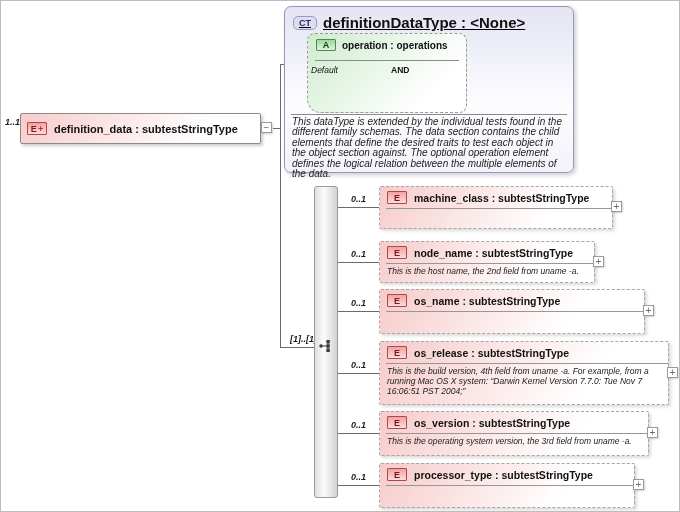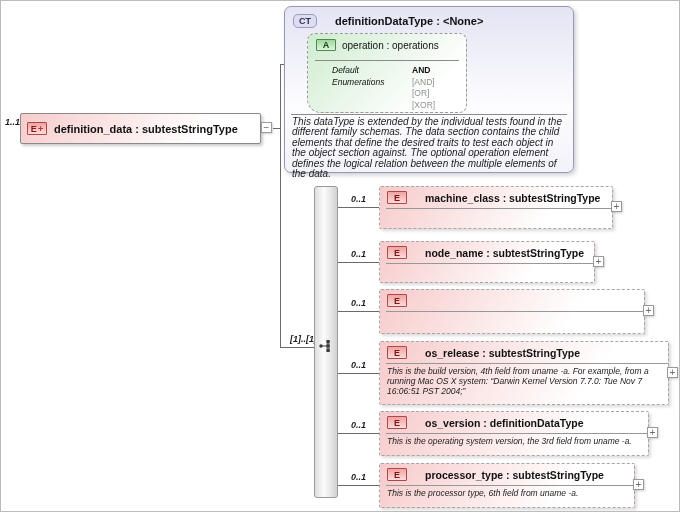--- a/index.html
+++ b/index.html
@@ -27,47 +27,47 @@
   
   .rootbox{position:absolute;left:19px;top:112px;width:241px;height:31px;box-sizing:border-box;
            border:1px solid #8a8a8a;border-radius:2px;background:linear-gradient(125deg,#f7cccc,#ffffff 75%);
            box-shadow:2px 2px 3px rgba(110,110,110,.35);display:flex;align-items:center;padding:0 6px;gap:7px;}
   .rootbox .title{font-weight:bold;font-size:11px;color:#111;white-space:nowrap;}
 
   
   .ctbox{position:absolute;left:283px;top:5px;width:290px;height:167px;box-sizing:border-box;
          border:1px solid #9898b4;border-radius:7px;background:linear-gradient(180deg,#e4e4f4,#fdfdff 60%,#f2f2fa);
          box-shadow:2px 2px 4px rgba(110,110,130,.35);}
-  .ctbox .cthead{position:absolute;left:8px;top:7px;display:flex;align-items:center;gap:18px;}
-  .ctbox .cthead .title{font-weight:bold;font-size:11px;color:#111;white-space:nowrap;}
+  .ctbox .cthead{position:absolute;left:8px;top:7px;display:flex;align-items:center;gap:6px;text-decoration:underline;}
+  .ctbox .cthead .title{font-weight:bold;font-size:15px;color:#111;white-space:nowrap;}
   .ctsep{position:absolute;left:6px;right:6px;top:107px;height:1px;background:#8a8a8a;}
   .ctdesc{position:absolute;left:7px;right:7px;top:110px;font-style:italic;font-size:10px;line-height:10.4px;color:#1c1c1c;}
 
   
   .attrbox{position:absolute;left:22px;top:26px;width:160px;height:80px;box-sizing:border-box;
            border:1px dashed #9a9a9a;border-radius:8px 8px 8px 14px;background:linear-gradient(135deg,#cfeccf,#ffffff 78%);}
   .attrbox .ahead{position:absolute;left:8px;top:5px;display:flex;align-items:center;gap:6px;}
-  .attrbox .ahead .title{font-weight:normal;font-size:10px;color:#111;white-space:nowrap;}
+  .attrbox .ahead .title{font-weight:bold;font-size:10px;color:#111;white-space:nowrap;}
   .attrsep{position:absolute;left:7px;right:7px;top:26px;height:1px;background:#8a8a8a;}
-  .attrrows{position:absolute;left:24px;top:31px;right:4px;font-size:8.5px;line-height:11.5px;color:#111;}
+  .attrrows{position:absolute;left:3px;top:31px;right:4px;font-size:8.5px;line-height:11.5px;color:#111;}
   .attrrow{display:flex;align-items:flex-start;}
   .attrlabel{width:80px;font-style:italic;flex:0 0 auto;}
   .attrval-bold{font-weight:bold;}
   .attrvals{display:flex;flex-direction:column;color:#909090;}
 
   
   .seqbar{position:absolute;left:313px;top:185px;width:24px;height:312px;box-sizing:border-box;
           border:1px solid #9a9a9a;border-radius:3px;background:linear-gradient(90deg,#dedede,#fcfcfc 40%,#d2d2d2);}
   .seqicon{position:absolute;left:317px;top:338px;}
 
   
   .child{position:absolute;box-sizing:border-box;border:1px dashed #a6a6a6;border-radius:2px;
          background:linear-gradient(125deg,#f7caca,#ffffff 72%);box-shadow:2px 2px 3px rgba(140,140,140,.3);}
   .child .chead{position:absolute;left:7px;top:4px;display:flex;align-items:center;gap:7px;}
-  .child .chead .title{font-weight:bold;font-size:10.5px;color:#111;white-space:nowrap;margin-left:11px;}
+  .child .chead .title{font-weight:bold;font-size:10.5px;color:#111;white-space:nowrap;}
   .child .csep{position:absolute;left:6px;right:0;top:21px;height:1px;background:#979797;}
   .child .cdesc{position:absolute;left:7px;right:4px;top:24px;font-style:italic;font-size:8.5px;line-height:10px;color:#1c1c1c;}
 
   .c1{left:378px;top:185px;width:234px;height:43px;}
   .c2{left:378px;top:240px;width:216px;height:42px;}
   .c3{left:378px;top:288px;width:266px;height:45px;}
   .c4{left:378px;top:340px;width:290px;height:64px;}
   .c5{left:378px;top:410px;width:270px;height:45px;}
   .c6{left:378px;top:462px;width:256px;height:45px;}
 </style>
@@ -99,28 +99,20 @@
     <div class="attrbox">
       <div class="ahead">
         <span class="tag tag-a">A</span>
         <span class="title">operation : operations</span>
       </div>
       <div class="attrsep"></div>
       <div class="attrrows">
         <div class="attrrow">
           <span class="attrlabel">Default</span>
           <span class="attrval-bold">AND</span>
-        </div>
-        <div class="attrrow">
-          <span class="attrlabel">Enumerations</span>
-          <span class="attrvals">
-            <span>[AND]</span>
-            <span>[OR]</span>
-            <span>[XOR]</span>
-          </span>
         </div>
       </div>
     </div>
     <div class="ctsep"></div>
     <div class="ctdesc">This dataType is extended by the individual tests found in the different family schemas.  The data section contains the child elements that define the desired traits to test each object in the object section against.  The optional operation element defines the logical relation between the multiple elements of the data.</div>
   </div>
 
   <div class="card" style="left:289px;top:333px;">[1]..[1]</div>
   <div class="seqbar"></div>
   <svg class="seqicon" width="16" height="14" viewBox="0 0 16 14">
@@ -154,54 +146,55 @@
     <div class="csep"></div>
   </div>
   <div class="conn" style="left:610px;top:200px;">+</div>
 
   <div class="child c2">
     <div class="chead">
         <span class="tag tag-e">E</span>
       <span class="title">node_name : subtestStringType</span>
       </div>
     <div class="csep"></div>
+    <div class="cdesc">This is the host name, the 2nd field from uname -a.</div>
   </div>
   <div class="conn" style="left:592px;top:255px;">+</div>
 
   <div class="child c3">
     <div class="chead">
         <span class="tag tag-e">E</span>
+      <span class="title">os_name : subtestStringType</span>
       </div>
     <div class="csep"></div>
   </div>
   <div class="conn" style="left:642px;top:304px;">+</div>
 
   <div class="child c4">
     <div class="chead">
         <span class="tag tag-e">E</span>
       <span class="title">os_release : subtestStringType</span>
       </div>
     <div class="csep"></div>
     <div class="cdesc">This is the build version, 4th field from uname -a. For example, from a running Mac OS X system: “Darwin Kernel Version 7.7.0: Tue Nov  7 16:06:51 PST 2004;”</div>
   </div>
   <div class="conn" style="left:666px;top:366px;">+</div>
 
   <div class="child c5">
     <div class="chead">
         <span class="tag tag-e">E</span>
-      <span class="title">os_version : definitionDataType</span>
+      <span class="title">os_version : subtestStringType</span>
       </div>
     <div class="csep"></div>
     <div class="cdesc">This is the operating system version, the 3rd field from uname -a.</div>
   </div>
   <div class="conn" style="left:646px;top:426px;">+</div>
 
   <div class="child c6">
     <div class="chead">
         <span class="tag tag-e">E</span>
       <span class="title">processor_type : subtestStringType</span>
       </div>
     <div class="csep"></div>
-    <div class="cdesc">This is the processor type, 6th field from uname -a.</div>
   </div>
   <div class="conn" style="left:632px;top:478px;">+</div>
 
 </div>
 
 </body></html>

